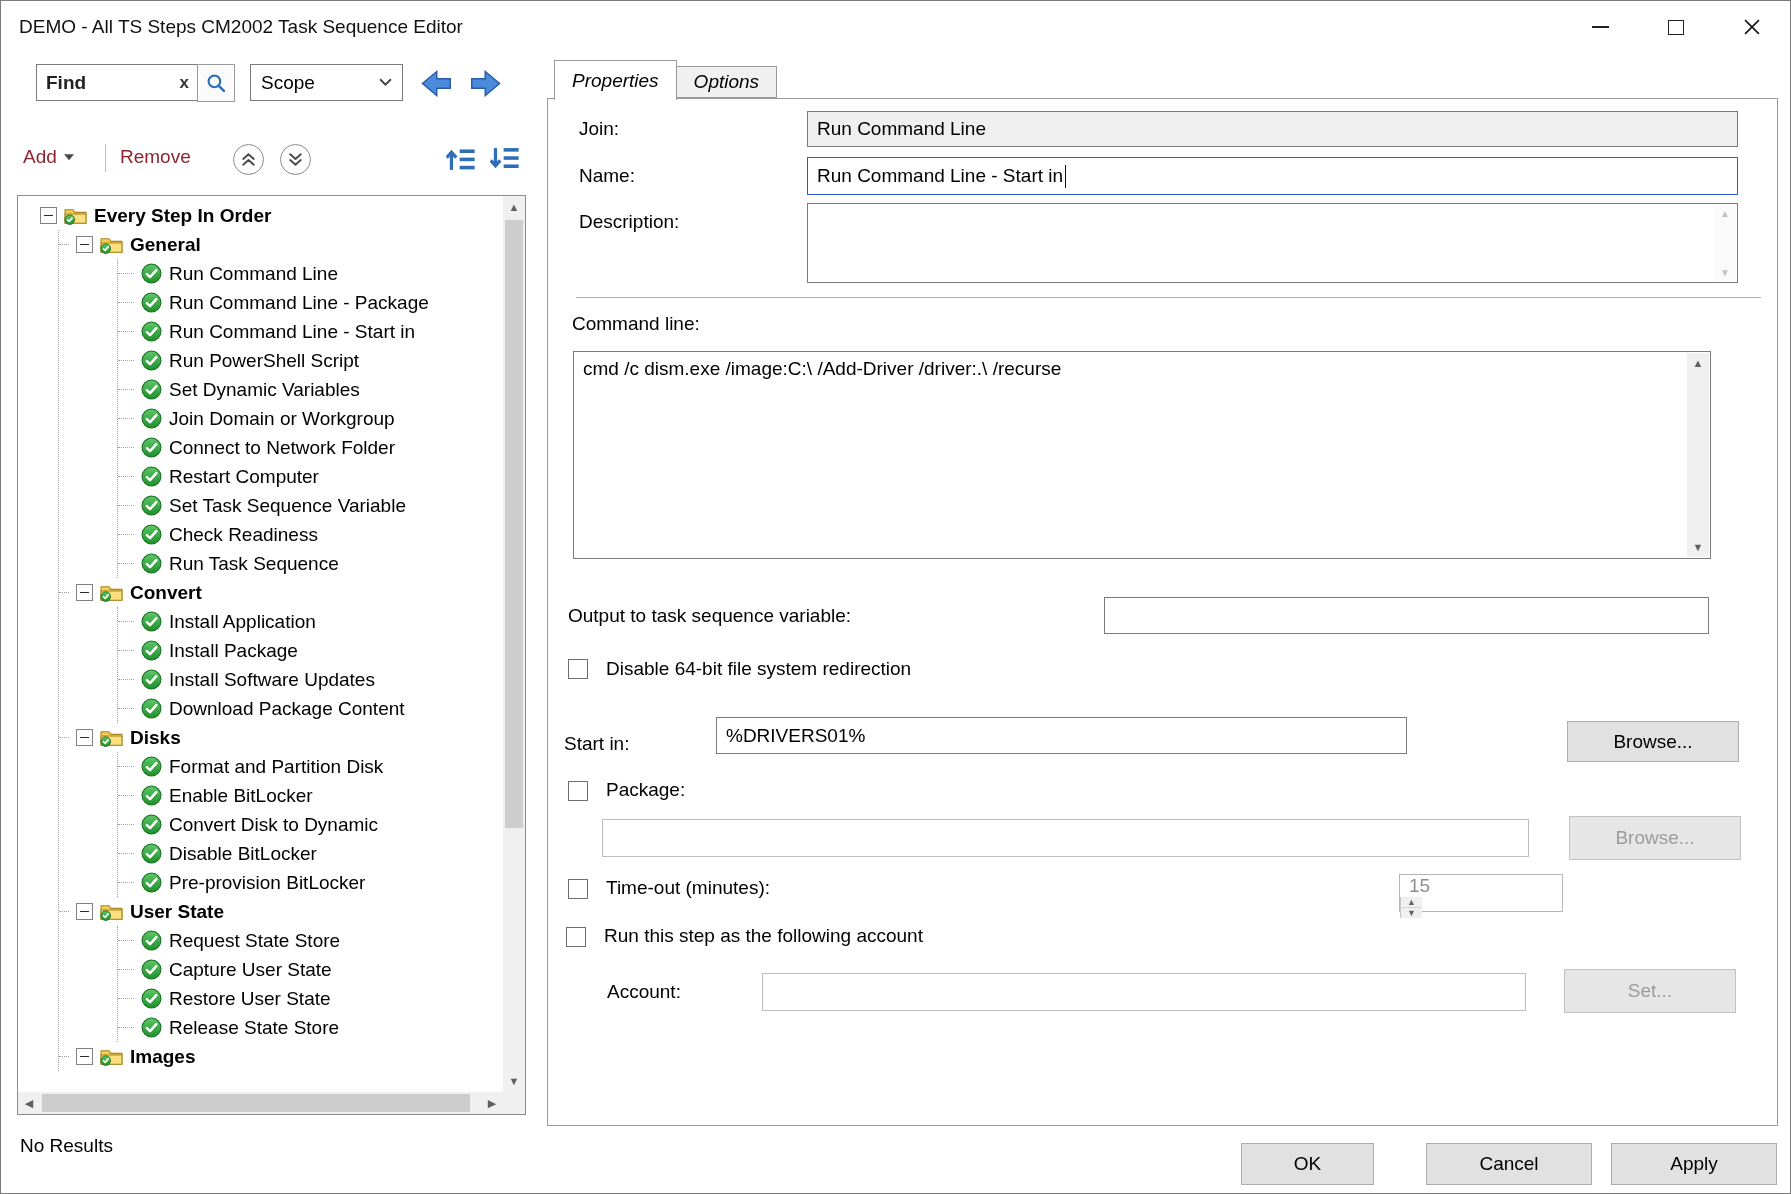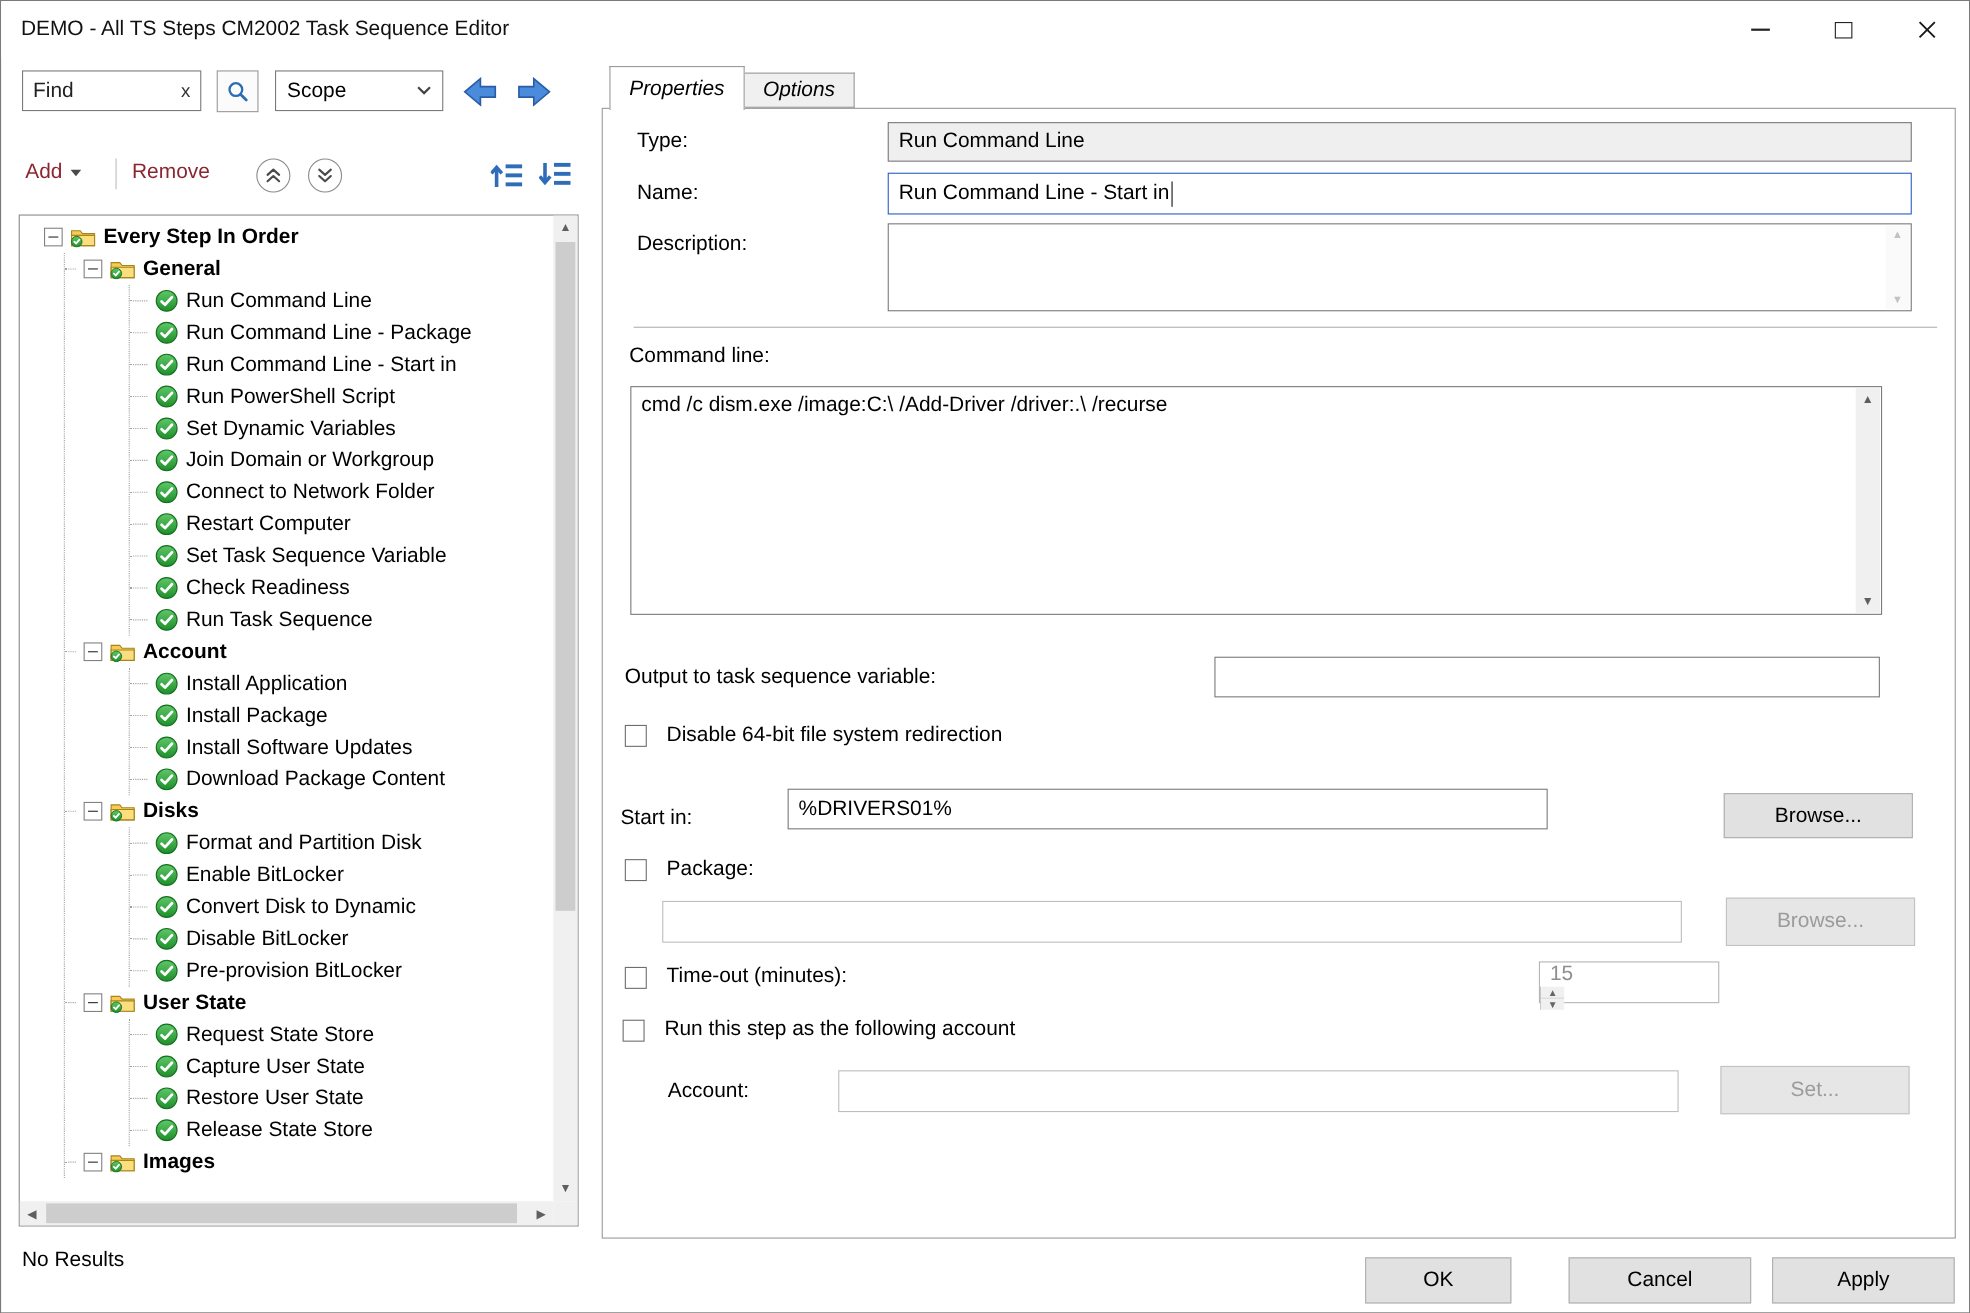--- a/index.html
+++ b/index.html
@@ -10,21 +10,21 @@
 
   
   .titlebar { position:absolute; left:0; top:0; right:0; height:52px; display:flex; align-items:center; background:#fff; }
   .title { padding-left:18px; font-size:19px; color:#111; }
   .win-controls { margin-left:auto; display:flex; height:100%; }
   .win-btn { width:76px; height:100%; display:flex; align-items:center; justify-content:center; }
   .min-glyph { width:17px; height:0; border-top:2px solid #222; display:block; }
   .max-glyph { width:16px; height:15px; border:1.6px solid #222; display:block; }
 
   
-  .find-box { position:absolute; left:19px; top:63px; width:163px; height:37px; border:1px solid #7a7a7a; display:flex; align-items:center; padding:0 9px; background:#fff; }
+  .find-box { position:absolute; left:35px; top:63px; width:163px; height:37px; border:1px solid #7a7a7a; display:flex; align-items:center; padding:0 9px; background:#fff;font-weight:bold; }
   .find-text { flex:1; font-size:19px; color:#222; }
   .find-clear { font-size:17px; color:#333; }
   .search-btn { position:absolute; left:196px; top:63px; width:38px; height:38px; border:1px solid #9a9a9a; background:#fbfbfb; display:flex; align-items:center; justify-content:center; }
   .scope-select { position:absolute; left:249px; top:63px; width:153px; height:37px; border:1px solid #7a7a7a; background:#fff; display:flex; align-items:center; padding:0 10px; }
   .scope-chevron { margin-left:auto; }
   .nav-btn { position:absolute; top:64px; width:38px; height:36px; display:flex; align-items:center; justify-content:center; background:#fff; }
   .nav-left { left:416px; } .nav-right { left:466px; }
 
   
   .tools-row { position:absolute; left:0; top:137px; width:525px; height:42px; }
@@ -336,21 +336,21 @@
           </div>
         </div>
 
         <div>
           <div class="trow">
             <span class="gstub"></span>
             <span class="expander"></span>
             <svg class="icon-folder" viewBox="0 0 22 18">
                 <use href="#ic-folder"></use>
               </svg>
-            <span class="tlabel bold">Account</span>
+            <span class="tlabel bold">Convert</span>
           </div>
           <div class="kids">
             <div class="trow">
                 <span class="stub"></span>
                 <svg class="icon-check" viewBox="0 0 20 20">
                   <use href="#ic-check"></use>
                 </svg>
                 <span class="tlabel">Install Application</span>
               </div>
             <div class="trow">
@@ -503,21 +503,21 @@
 
   <div class="status-text">No Results</div>
 
   <div class="tabs">
     <div class="tab active">Properties</div>
     <div class="tab inactive">Options</div>
   </div>
 
   <div class="panel">
 
-    <div class="lbl" style="left:31px; top:19px">Type:</div>
+    <div class="lbl" style="left:31px; top:19px">Join:</div>
     <div class="tb readonly" style="left:259px; top:12px; width:931px; height:36px">
       <span>Run Command Line</span>
     </div>
 
     <div class="lbl" style="left:31px; top:66px">Name:</div>
     <div class="tb focus" style="left:259px; top:58px; width:931px; height:38px">
       <span>Run Command Line - Start in</span>
         <span class="caret"></span>
     </div>
 

